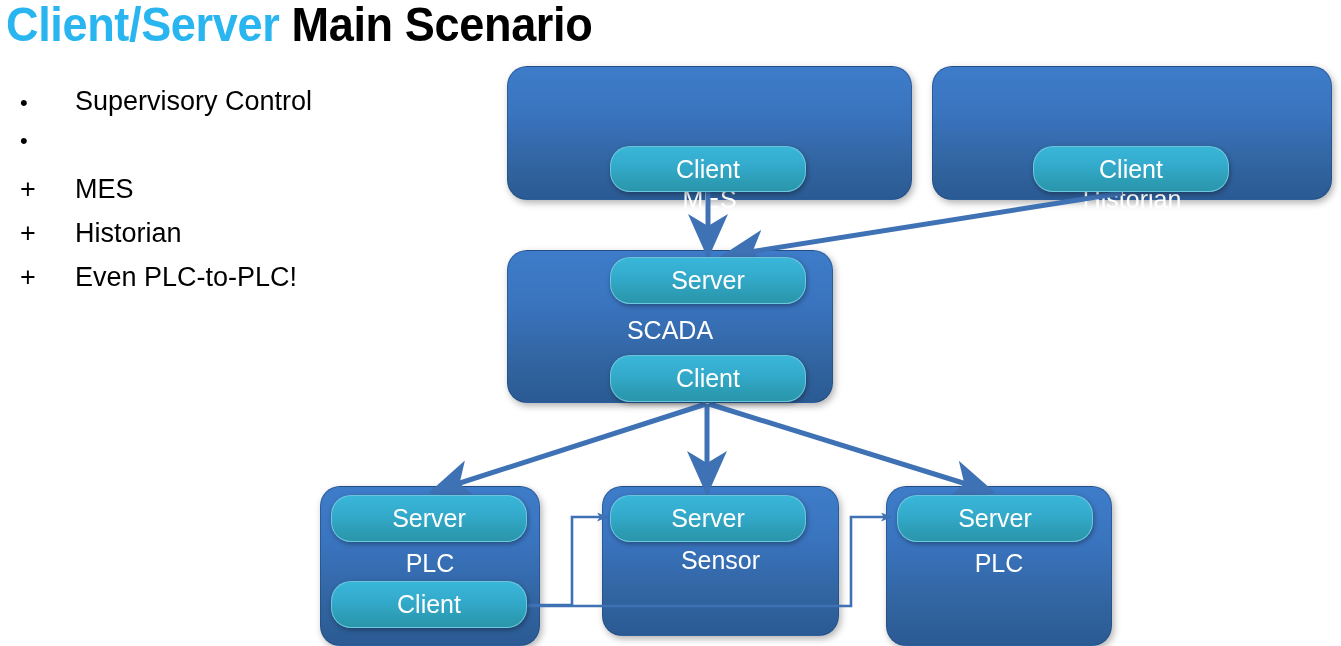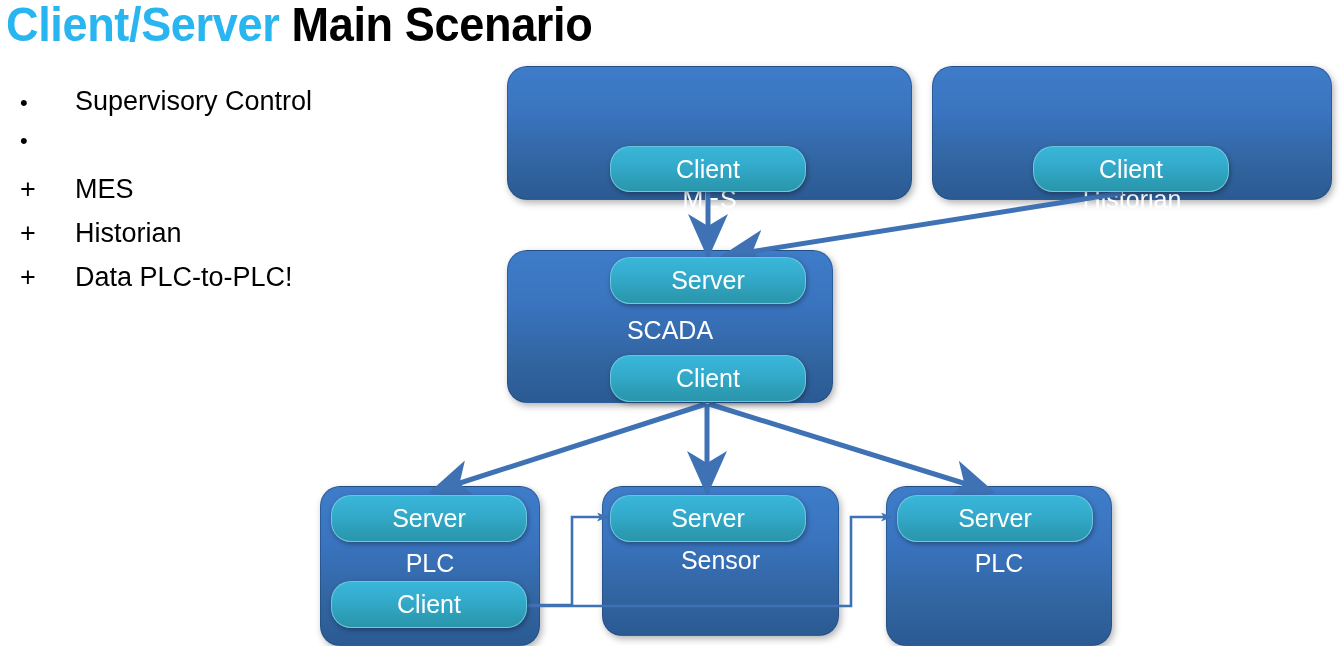--- a/index.html
+++ b/index.html
@@ -100,21 +100,21 @@
   <div class="bullet-row">
     <span class="bullet-marker">+</span>
     <span class="bullet-text">MES</span>
   </div>
   <div class="bullet-row">
     <span class="bullet-marker">+</span>
     <span class="bullet-text">Historian</span>
   </div>
   <div class="bullet-row">
     <span class="bullet-marker">+</span>
-    <span class="bullet-text">Data PLC-to-PLC!</span>
+    <span class="bullet-text">Even PLC-to-PLC!</span>
   </div>
 </div>
 
 <div id="diagram">
 
   <div class="node" id="node-mes">
     <div class="caption" id="cap-mes">MES</div>
   </div>
 
   <div class="node" id="node-historian">

